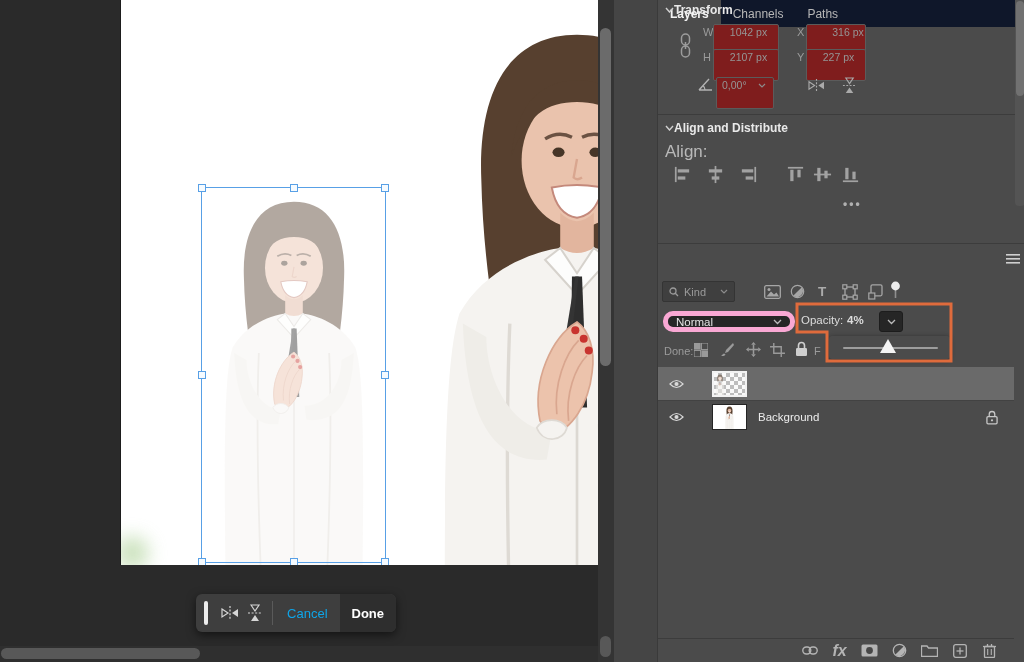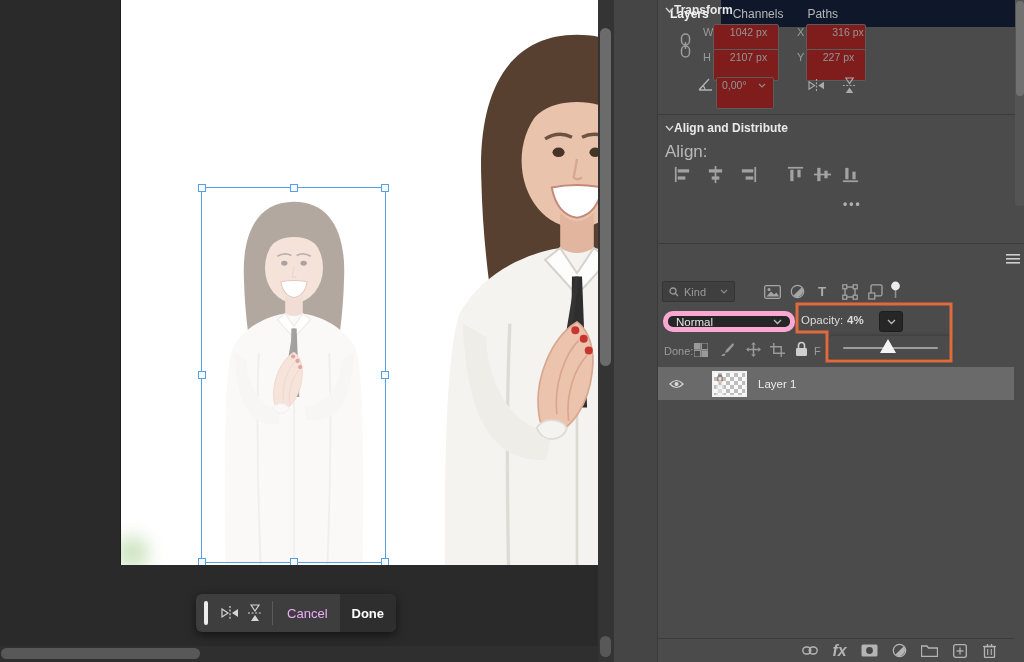--- a/index.html
+++ b/index.html
@@ -29,21 +29,21 @@
   .vsb-thumb2 { position:absolute; left:2px; top:636px; width:11px; height:21px; background:#585858; border-radius:6px; }
   .hsb { left:0; top:646px; width:598px; height:16px; background:#2f2f2f; }
   .hsb-thumb { position:absolute; left:1px; top:2px; width:199px; height:11px; background:#585858; border-radius:6px; }
 
   
   .tbar { left:196px; top:594px; width:200px; height:38px; background:#3e3e3e; border-radius:6px;
           box-shadow:0 3px 10px rgba(0,0,0,.55); display:flex; align-items:center; z-index:5; }
   .tbar-handle { width:4px; height:24px; background:#ededed; border-radius:2px; margin:0 9px 0 8px; }
   .tbar-ic { width:26px; height:38px; display:flex; align-items:center; justify-content:center; }
   .tbar-div { width:1px; height:24px; background:#5a5a5a; margin:0 4px; }
-  .tbar-cancel { color:#f0abfc; font-size:13px; padding:0 10px; height:38px; display:flex; align-items:center; }
+  .tbar-cancel { color:#0ea5e9; font-size:13px; padding:0 10px; height:38px; display:flex; align-items:center; }
   .tbar-done { height:38px; background:#2e2e2e; color:#ffffff; font-size:13px; font-weight:bold;
                display:flex; align-items:center; padding:0 12px; border-radius:0 6px 6px 0; margin-left:2px; flex:1; justify-content:center;}
 
   
   .gap { left:614px; top:0; width:43px; height:662px; background:#454545; }
   .panel { left:657px; top:0; width:367px; height:662px; background:#4b4b4b; border-left:1px solid #3a3a3a; }
   .panel .abs { position:absolute; }
 
   .sec-head { display:flex; align-items:center; color:#e9e9e9; font-size:12px; font-weight:bold; }
   .divider { left:0; width:367px; height:1px; background:#3c3c3c; }
@@ -378,21 +378,39 @@
         <svg width="15" height="10" viewBox="0 0 16 10">
           <path d="M1,5 Q8,-2.5 15,5 Q8,12.5 1,5 Z" fill="none" stroke="#d8d8d8" stroke-width="1.2"></path>
             <circle cx="8" cy="5" r="2.2" fill="#d8d8d8"></circle>
         </svg>
       </div>
       <div class="lthumb checker">
         <svg viewBox="0 0 200 430" style="position:absolute; left:1px; top:1px; width:10px; height:21px; opacity:.55;">
             <use href="#figure"></use>
           </svg>
       </div>
-      <span class="lname">Layer 1</span>
+    </div>
+    <div class="abs lrow" style="top:400px; border-top:1px solid #424242;">
+      <div class="eye">
+        <svg width="15" height="10" viewBox="0 0 16 10">
+          <path d="M1,5 Q8,-2.5 15,5 Q8,12.5 1,5 Z" fill="none" stroke="#d8d8d8" stroke-width="1.2"></path>
+            <circle cx="8" cy="5" r="2.2" fill="#d8d8d8"></circle>
+        </svg>
+      </div>
+      <div class="lthumb white">
+        <svg viewBox="0 0 200 430" style="position:absolute; left:11px; top:1px; width:11px; height:23px;">
+            <use href="#figure"></use>
+          </svg>
+      </div>
+      <span class="lname">Background</span>
+      <svg width="12" height="15" viewBox="0 0 13 16" style="margin-right:16px;">
+        <rect x="1" y="7" width="11" height="8" rx="1.2" fill="none" stroke="#c8c8c8" stroke-width="1.4"></rect>
+        <path d="M3.5,7 L3.5,4.5 A3,3 0 0 1 9.5,4.5 L9.5,7" fill="none" stroke="#c8c8c8" stroke-width="1.4"></path>
+        <circle cx="6.5" cy="11" r="1.2" fill="#c8c8c8"></circle>
+      </svg>
     </div>
 
     <div class="abs bottombar">
       <div class="bico">
         <svg width="16" height="9" viewBox="0 0 16 9">
           <rect x="0.8" y="1" width="8" height="7" rx="3.5" fill="none" stroke="#b4b4b4" stroke-width="1.4"></rect>
           <rect x="7.2" y="1" width="8" height="7" rx="3.5" fill="none" stroke="#b4b4b4" stroke-width="1.4"></rect>
         </svg>
       </div>
       <div class="bico">

